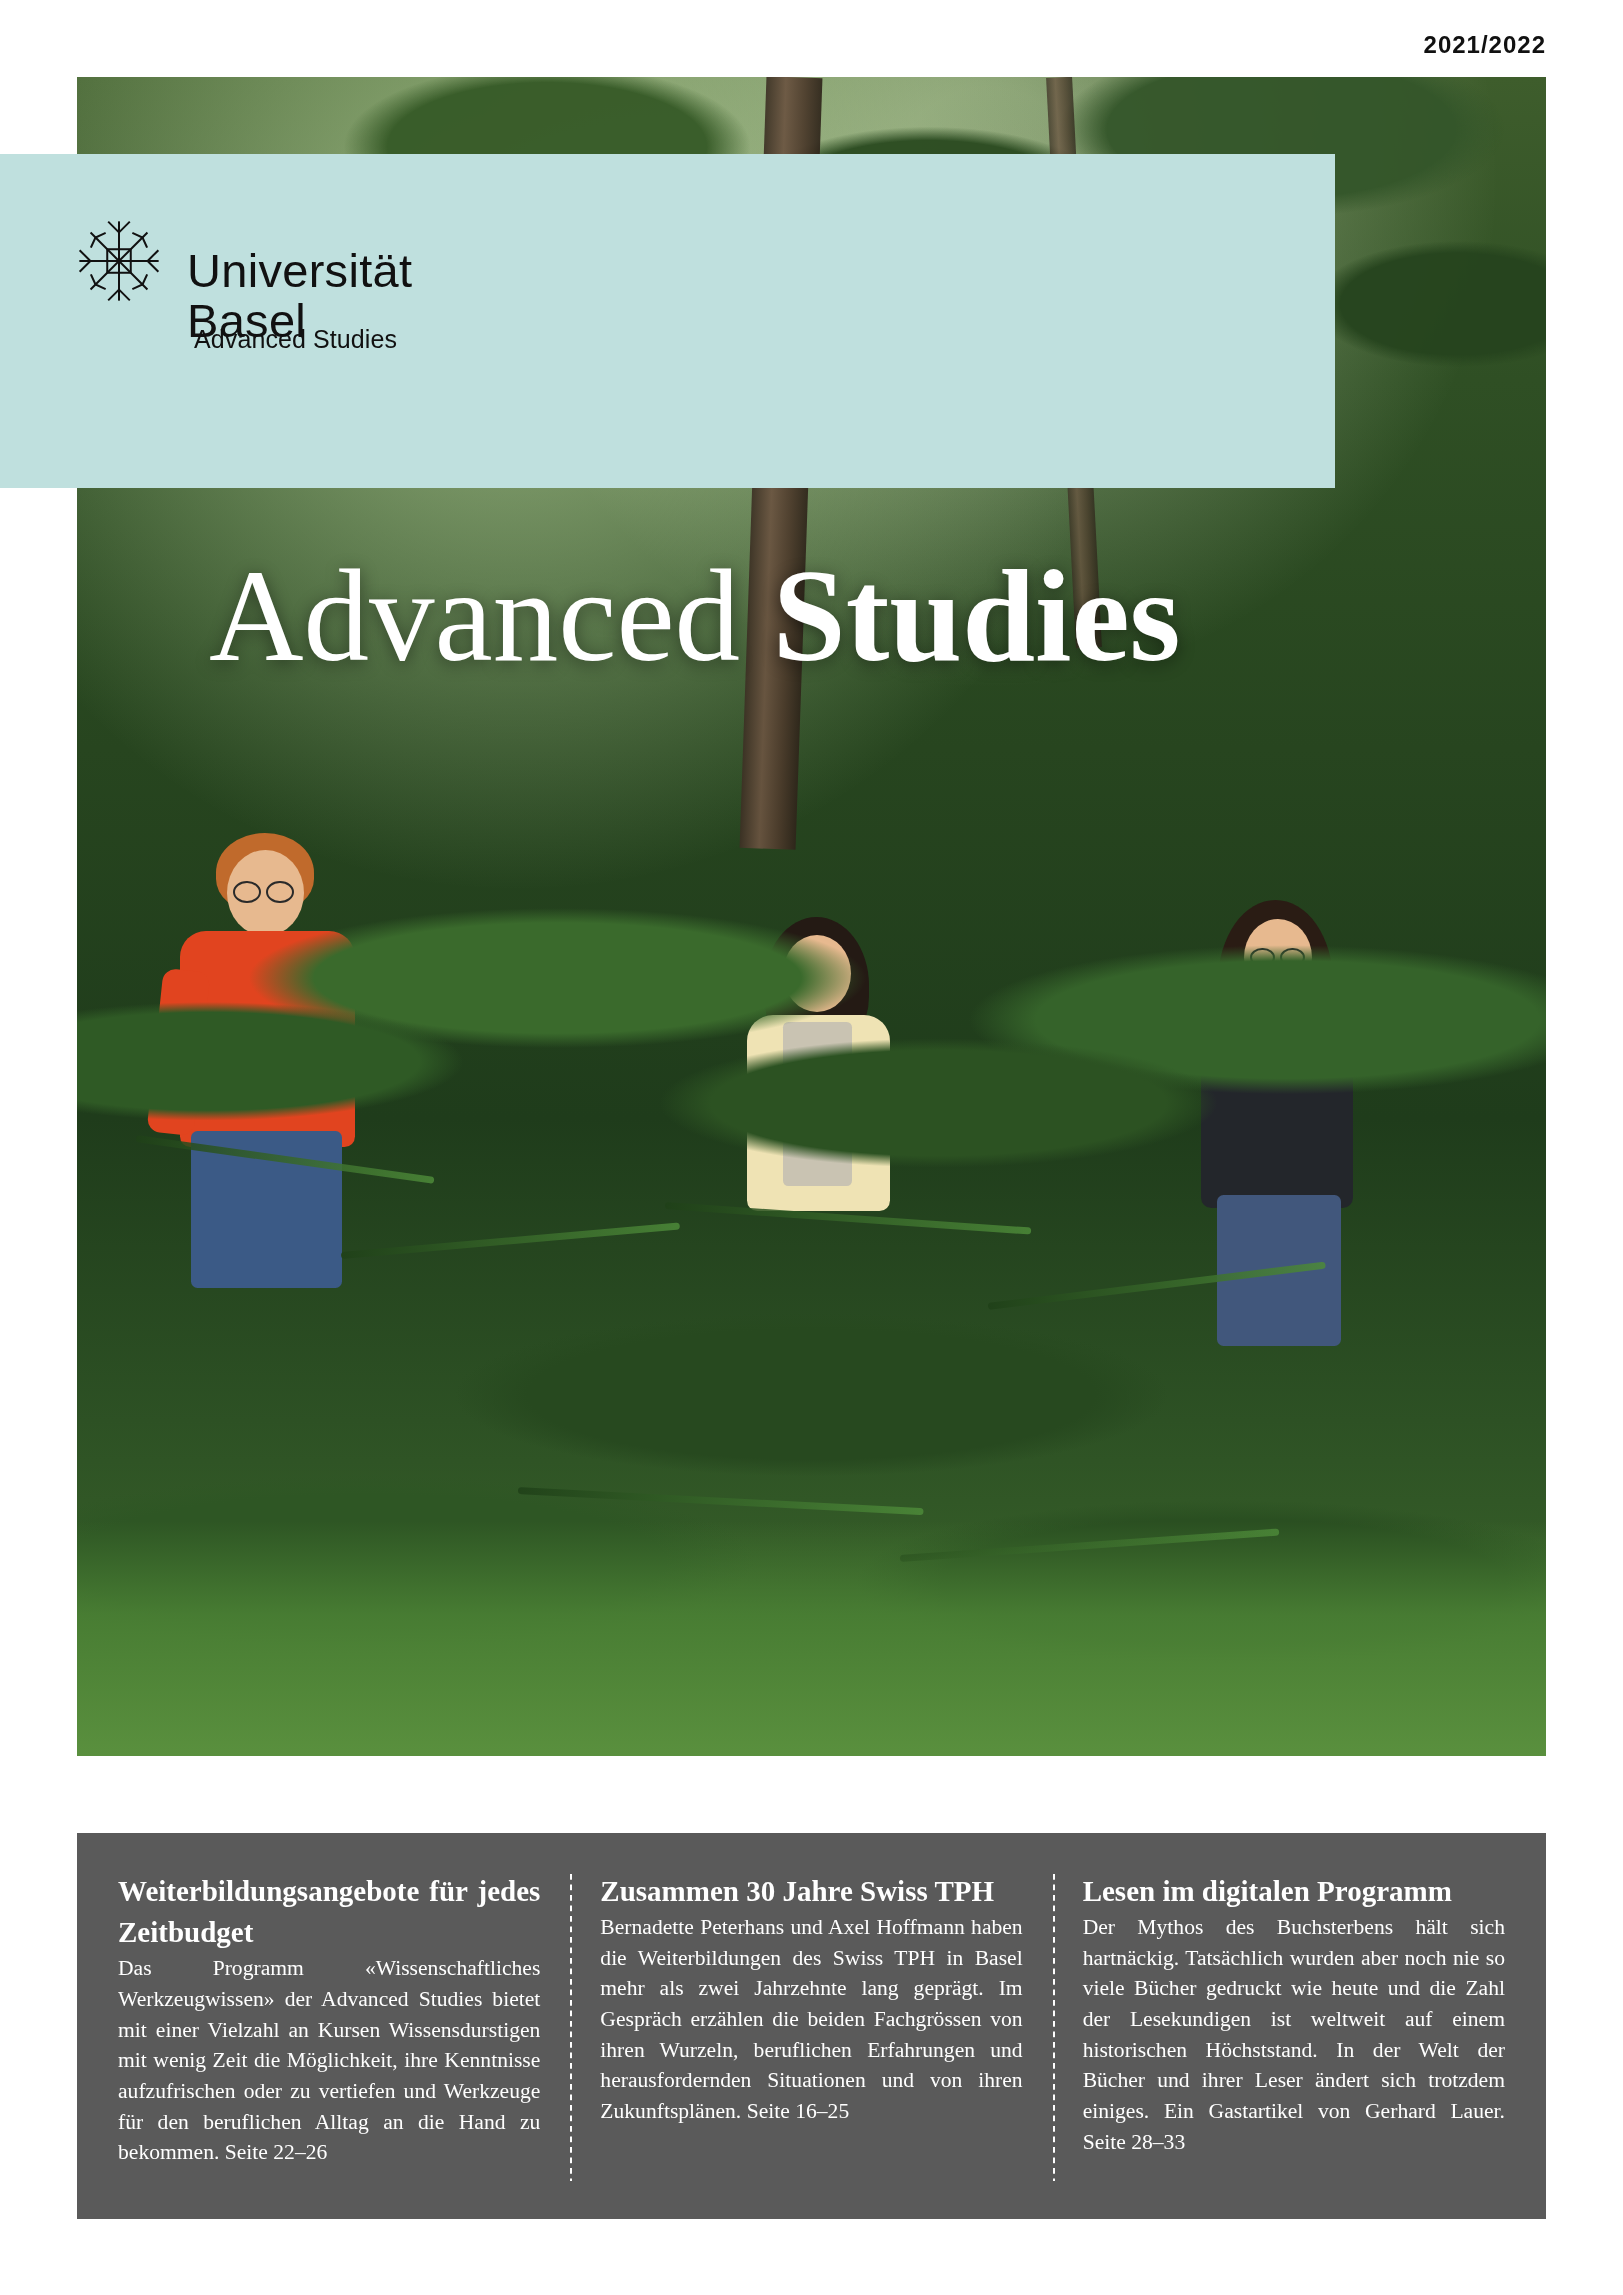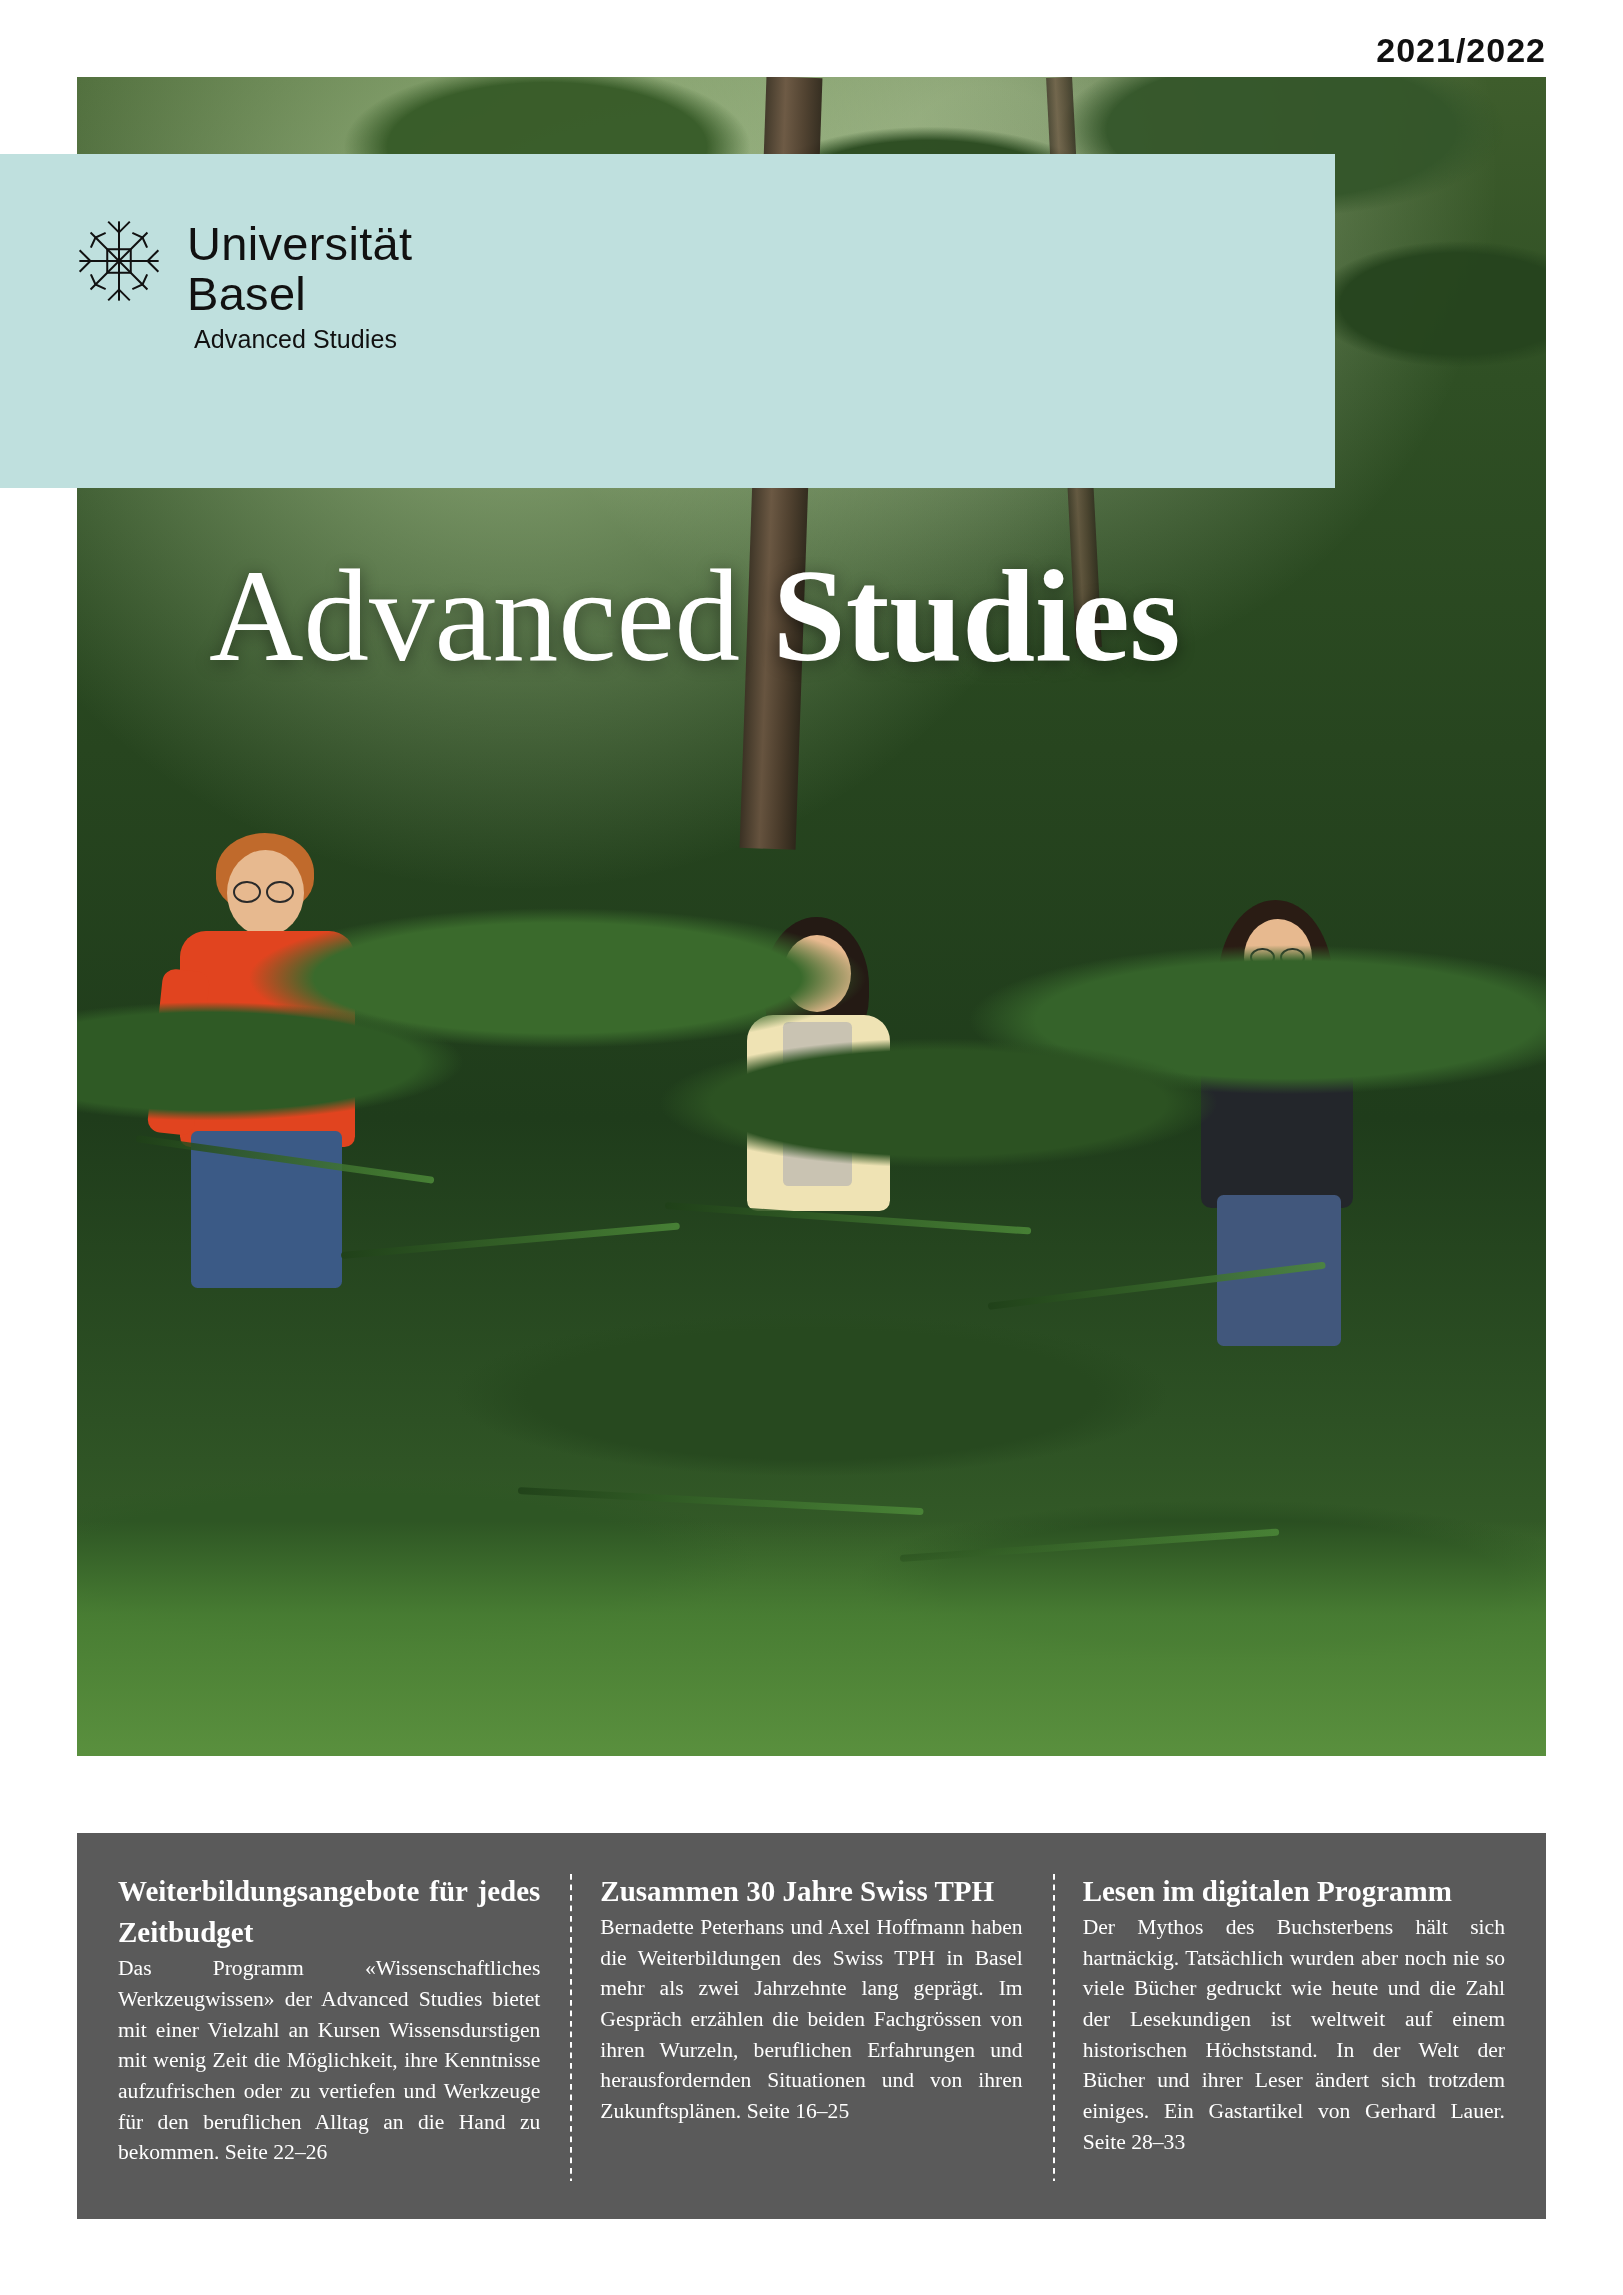--- a/index.html
+++ b/index.html
@@ -17,21 +17,21 @@
     overflow: hidden;
   }
 
   
   .year-line {
     position: absolute;
     top: 31px;
     right: 77px;
     font-family: "Liberation Sans", sans-serif;
     font-weight: bold;
-    font-size: 34px;
+    font-size: 24px;
     letter-spacing: 1px;
     color: #111111;
   }
 
   
   .cover-photo {
     position: absolute;
     left: 77px;
     top: 77px;
     width: 1469px;
@@ -128,20 +128,21 @@
     top: 65px;
     display: flex;
     align-items: flex-start;
     gap: 26px;
   }
   .logo-mark { width: 84px; height: 84px; }
   .logo-text {
     font-family: "Liberation Sans", sans-serif;
     color: #111111;
     line-height: 1.06;
+    margin-top: 27px;
   }
   .logo-text .l1, .logo-text .l2 {
     font-size: 47px;
     font-weight: 400;
     letter-spacing: 0.3px;
     display: block;
   }
   .logo-sub {
     position: absolute;
     left: 194px;

